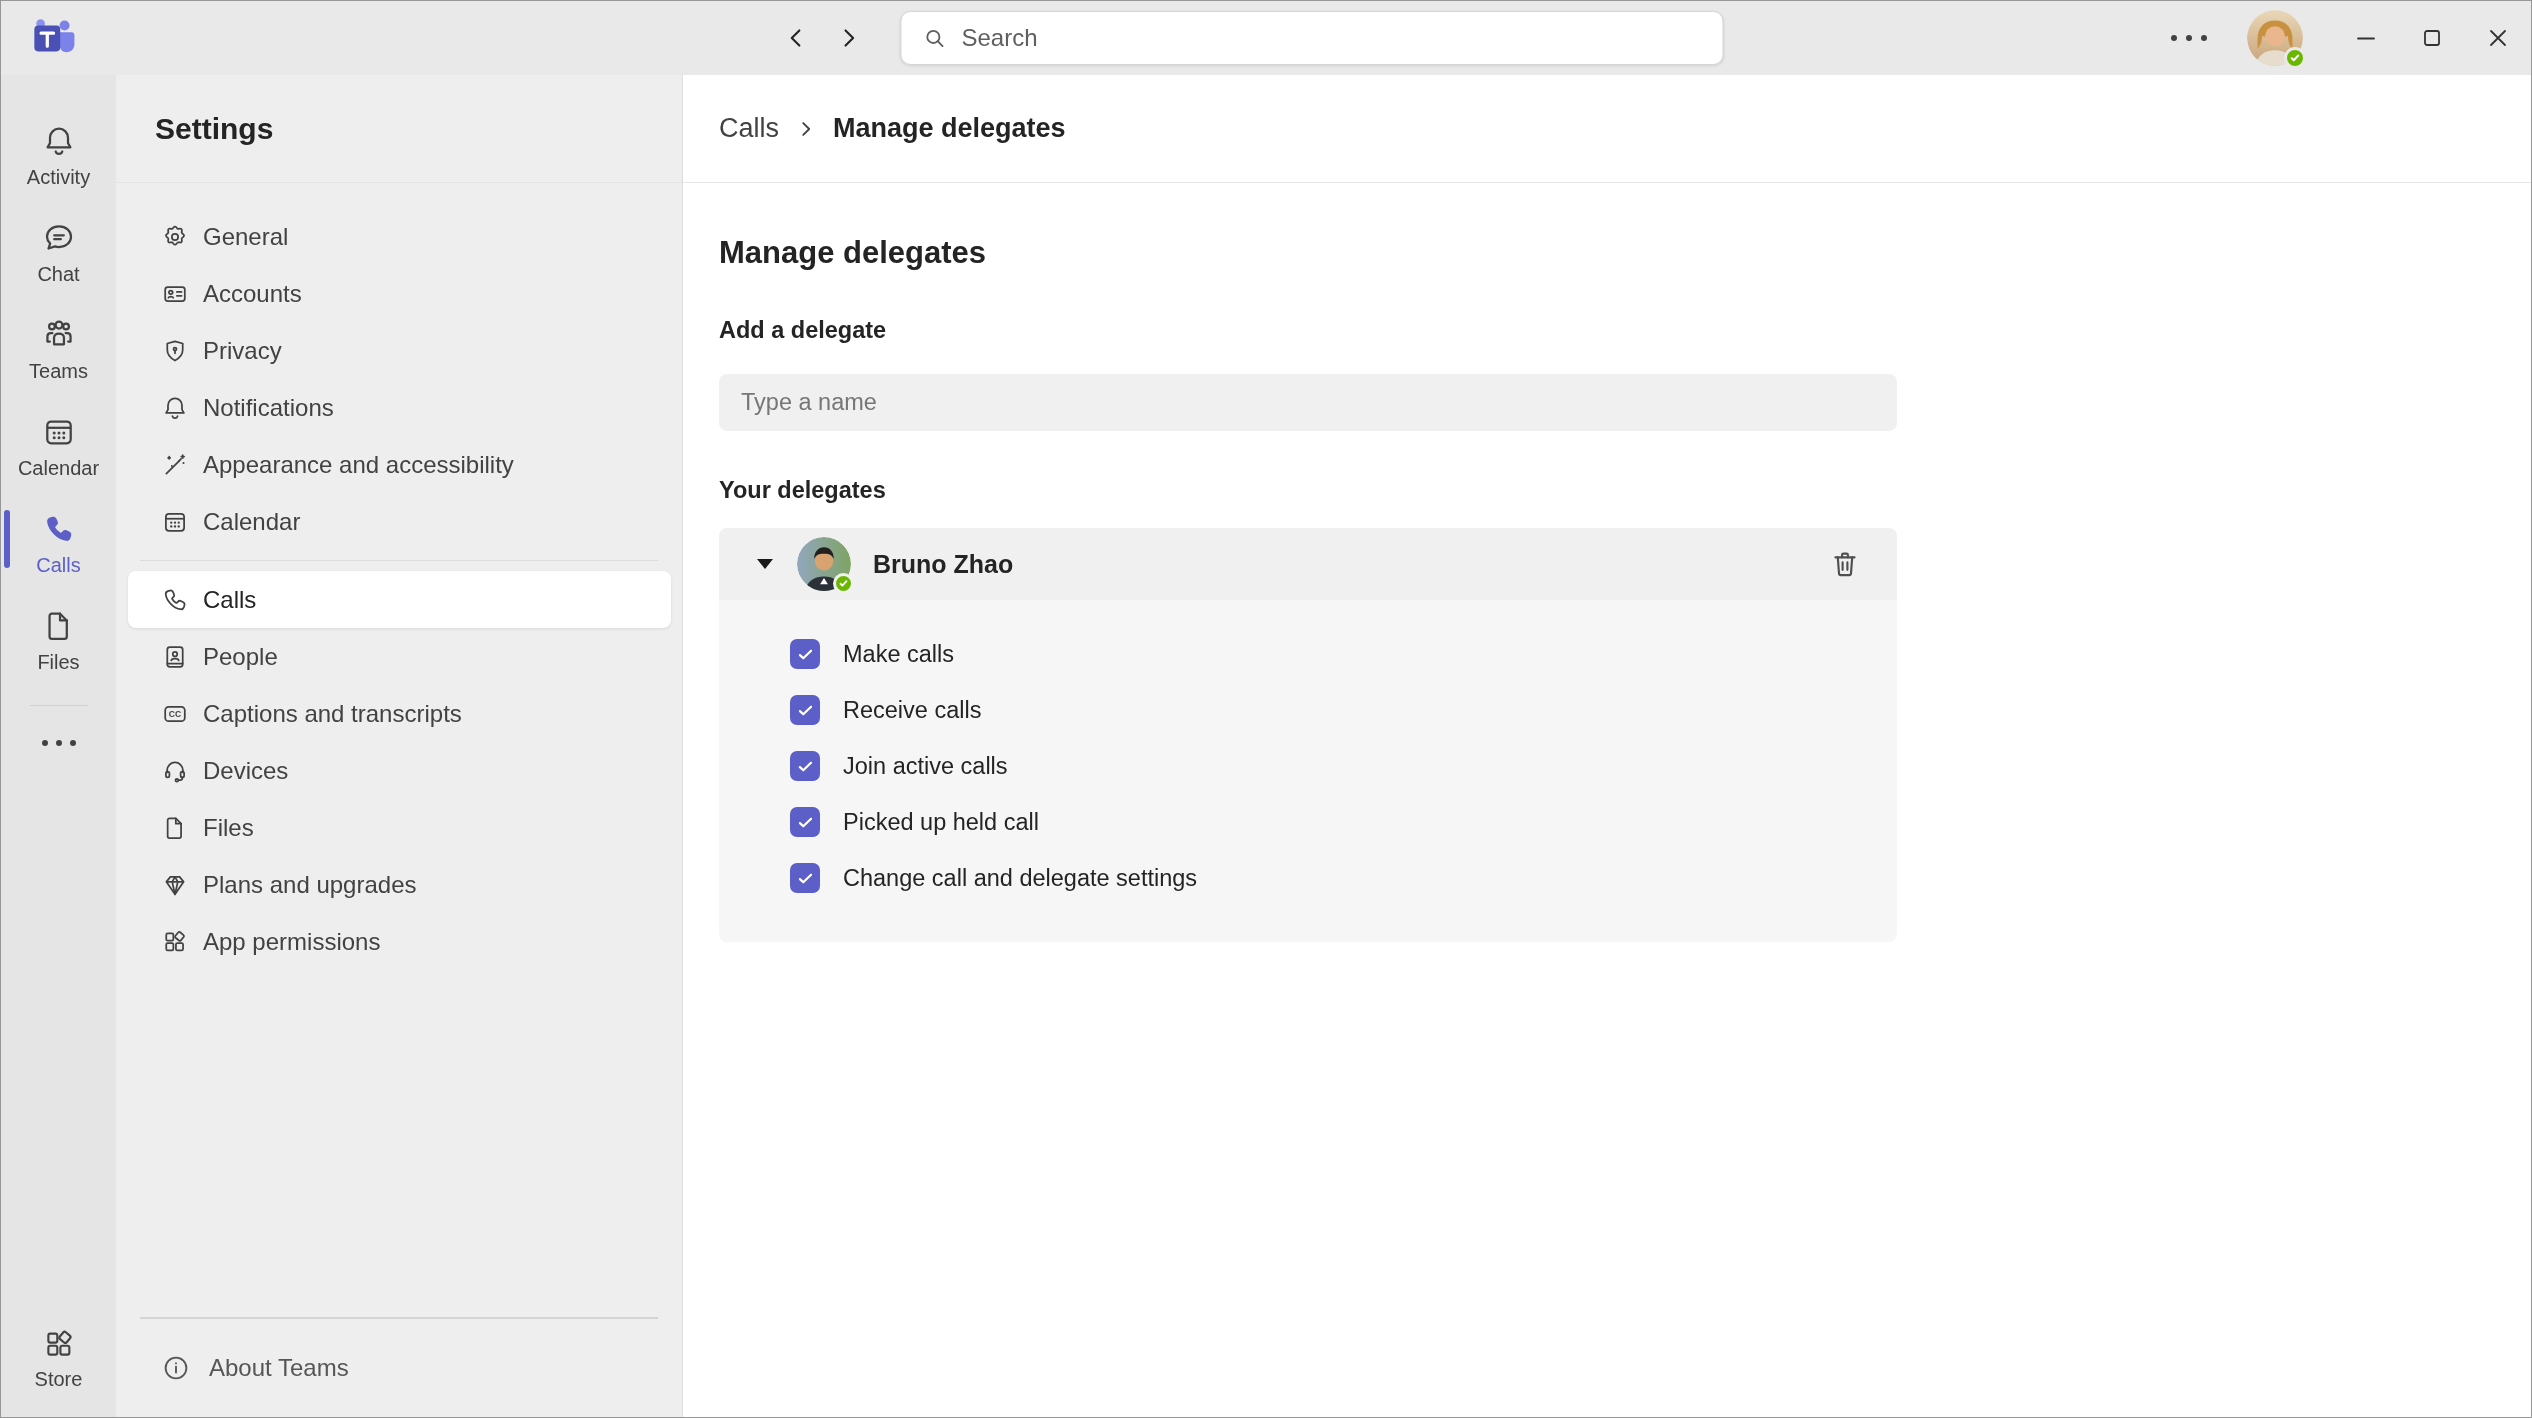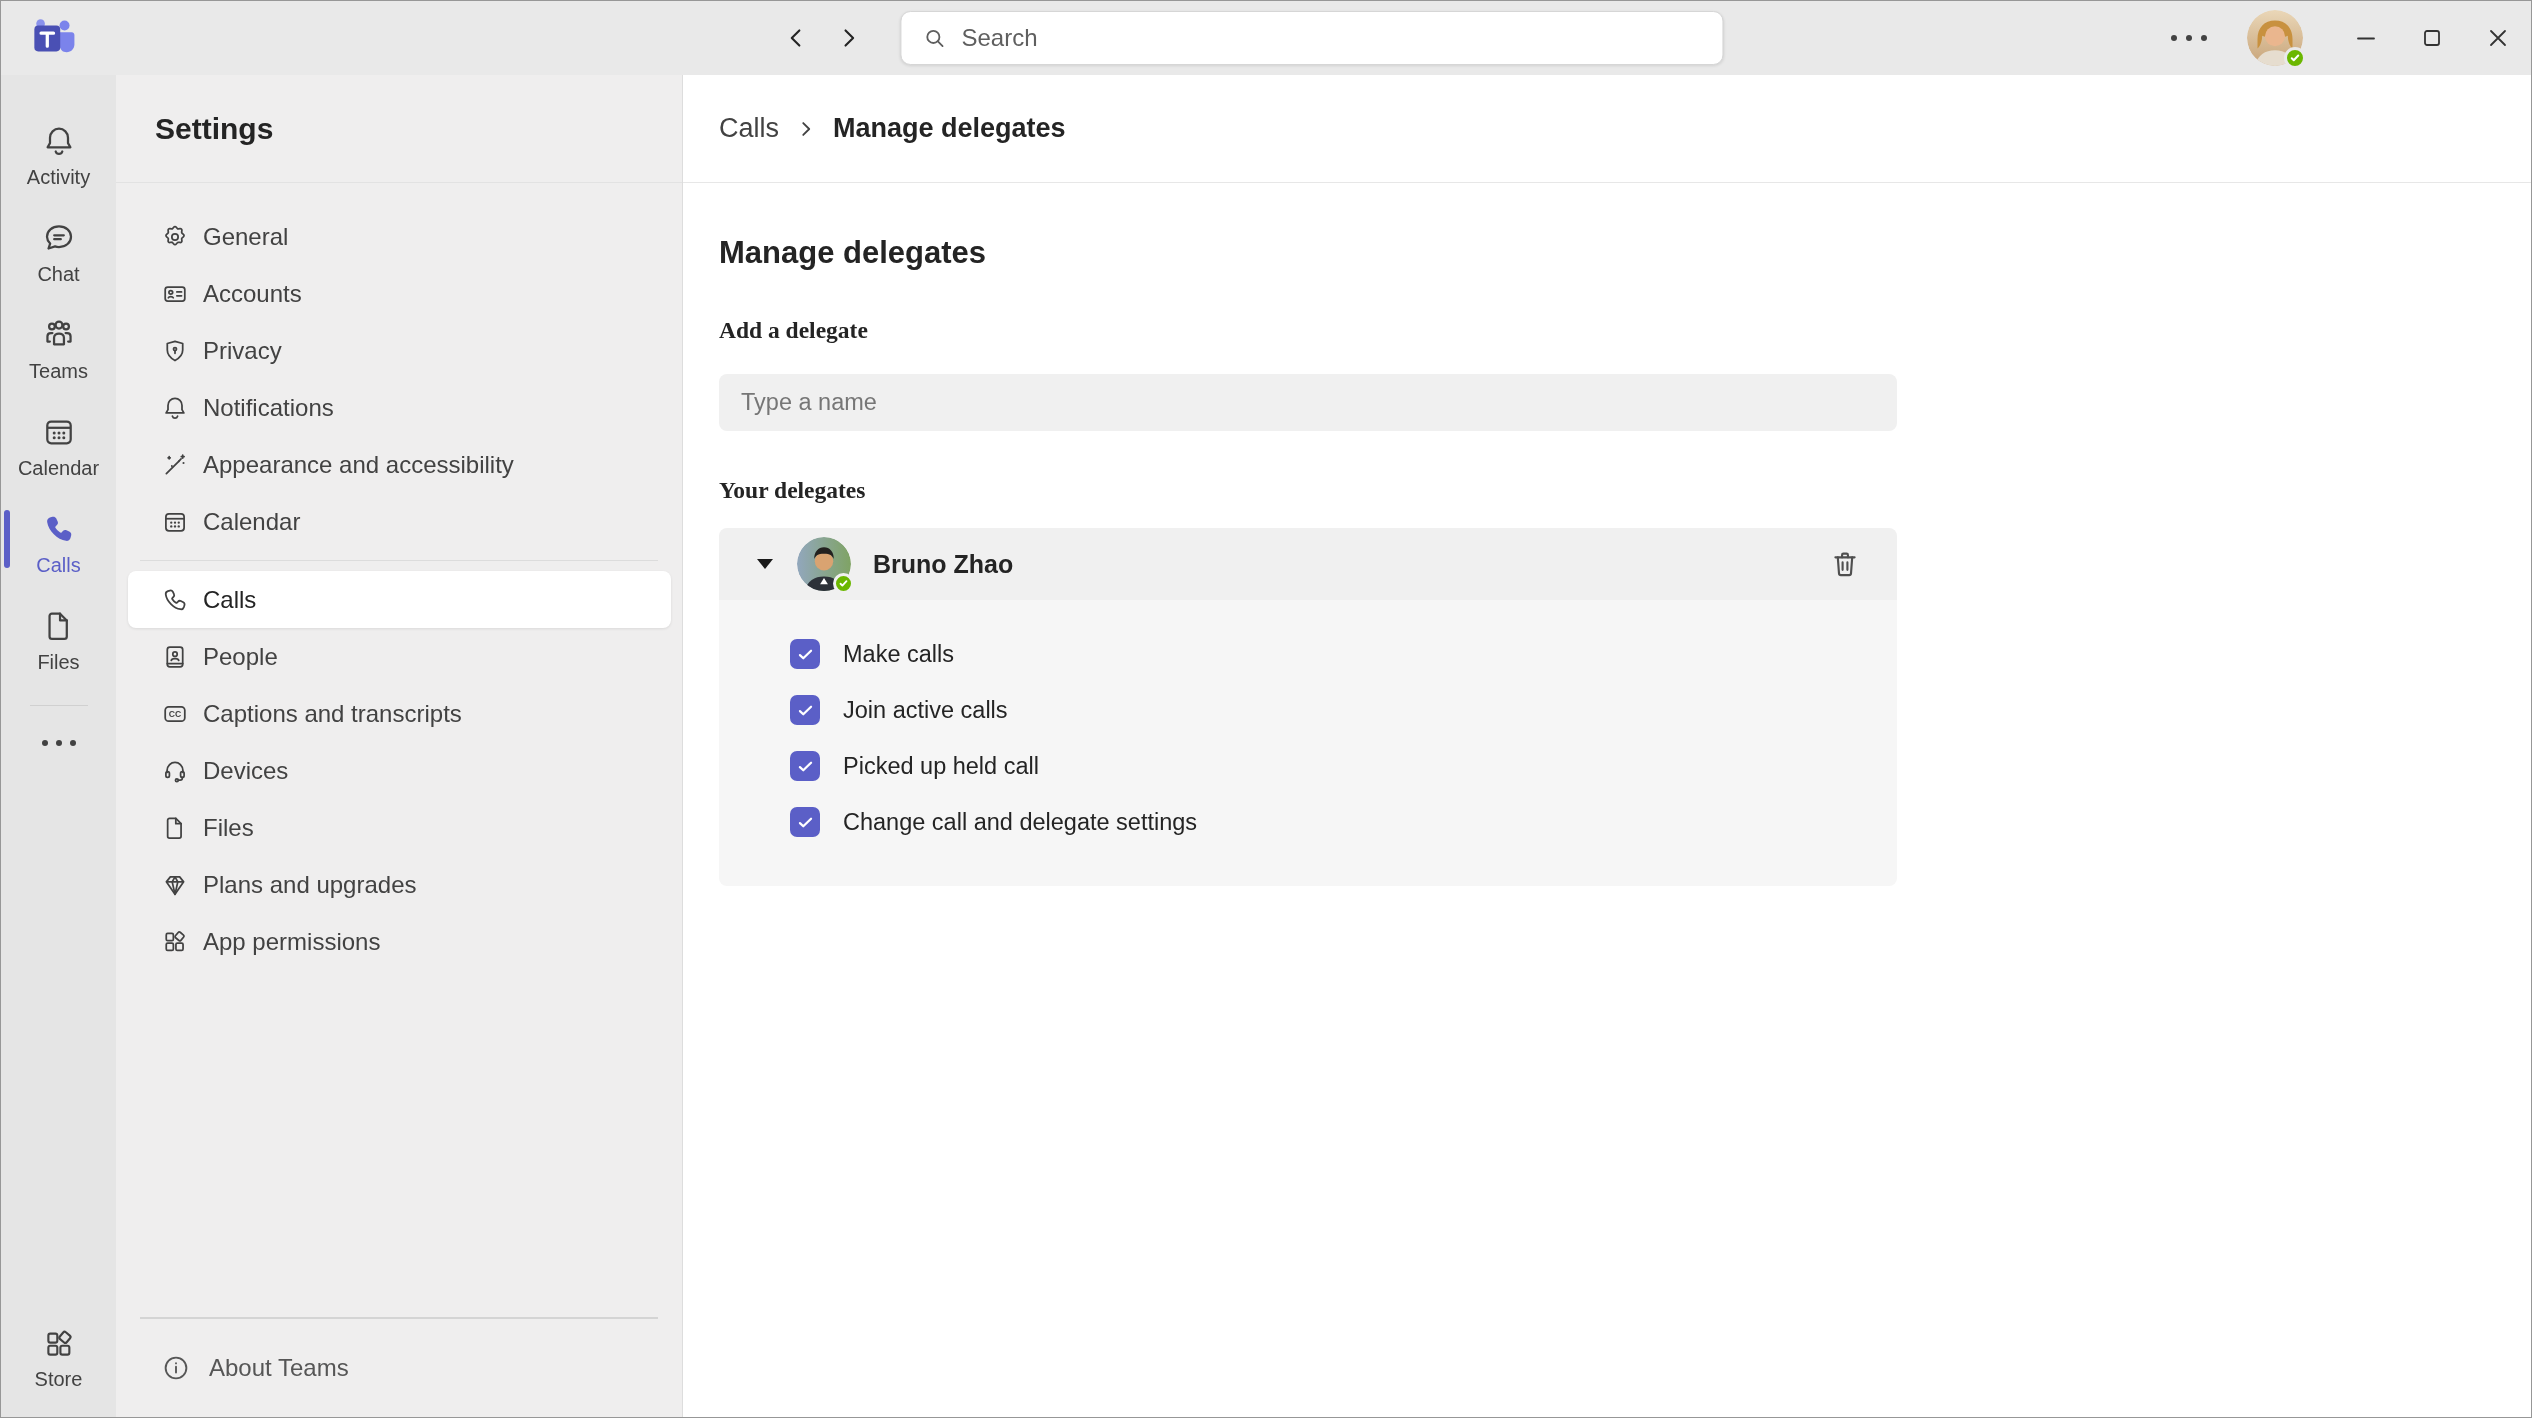--- a/index.html
+++ b/index.html
@@ -53,21 +53,21 @@
   
   .content { flex:1; background:#fff; display:flex; flex-direction:column; min-width:0; }
   .breadcrumb-row { flex:0 0 108px; display:flex; align-items:center; padding-left:36px; border-bottom:1px solid #e7e7e7; }
   .crumb-parent { font-size:27px; color:#424242; cursor:pointer; }
   .crumb-sep { margin:0 16px; display:flex; }
   .crumb-current { font-size:27px; font-weight:bold; color:#242424; }
 
   .page { padding-left:36px; }
   .page-heading { margin-top:52px; font-size:31px; font-weight:bold; color:#242424; }
   .page-desc { margin-top:30px; font-size:23.5px; line-height:37px; color:#424242; max-width:1155px; }
-  .sec-label { margin-top:46px; font-size:23.5px; font-weight:bold; color:#242424;font-family:Liberation Serif, serif; }
+  .sec-label { margin-top:46px; font-size:23.5px; font-weight:bold; color:#242424; }
   .add-input { margin-top:30px; width:1178px; height:57px; background:#f0f0f0; border:none; border-radius:8px; padding:0 22px; font-size:23.5px; font-family:"Liberation Sans",sans-serif; color:#242424; outline:none; display:block; }
   .add-input::placeholder { color:#767676; }
 
   .delegate-card { margin-top:24px; width:1178px; }
   .dc-header { height:72px; background:#f0f0f0; border-radius:8px 8px 0 0; display:flex; align-items:center; padding:0 28px 0 38px; cursor:pointer; }
   .caret { width:0; height:0; border-left:8px solid transparent; border-right:8px solid transparent; border-top:10px solid #1a1a1a; margin-right:24px; }
   .dg-avatar { width:54px; height:54px; border-radius:50%; position:relative; margin-right:22px; }
   .dg-avatar svg.photo { width:54px; height:54px; border-radius:50%; display:block; }
   .dg-avatar .badge { border-color:#f0f0f0; width:21px; height:21px; }
   .dg-name { font-size:25px; font-weight:bold; color:#242424; }
@@ -478,20 +478,28 @@
           </div>
 
           <div class="dc-body">
             <div class="perm-row">
               <span class="checkbox checked">
                   <svg width="19" height="19" viewBox="0 0 24 24" fill="none" stroke="#fff" stroke-width="2.8" stroke-linecap="round" stroke-linejoin="round">
                     <path d="M5 12.8l4.2 4L19 7.2"></path>
                   </svg>
                 </span>
               <span class="perm-label">Make calls</span>
+            </div>
+            <div class="perm-row">
+              <span class="checkbox checked">
+                  <svg width="19" height="19" viewBox="0 0 24 24" fill="none" stroke="#fff" stroke-width="2.8" stroke-linecap="round" stroke-linejoin="round">
+                    <path d="M5 12.8l4.2 4L19 7.2"></path>
+                  </svg>
+                </span>
+              <span class="perm-label">Receive calls</span>
             </div>
             <div class="perm-row">
               <span class="checkbox checked">
                   <svg width="19" height="19" viewBox="0 0 24 24" fill="none" stroke="#fff" stroke-width="2.8" stroke-linecap="round" stroke-linejoin="round">
                     <path d="M5 12.8l4.2 4L19 7.2"></path>
                   </svg>
                 </span>
               <span class="perm-label">Join active calls</span>
             </div>
             <div class="perm-row">

